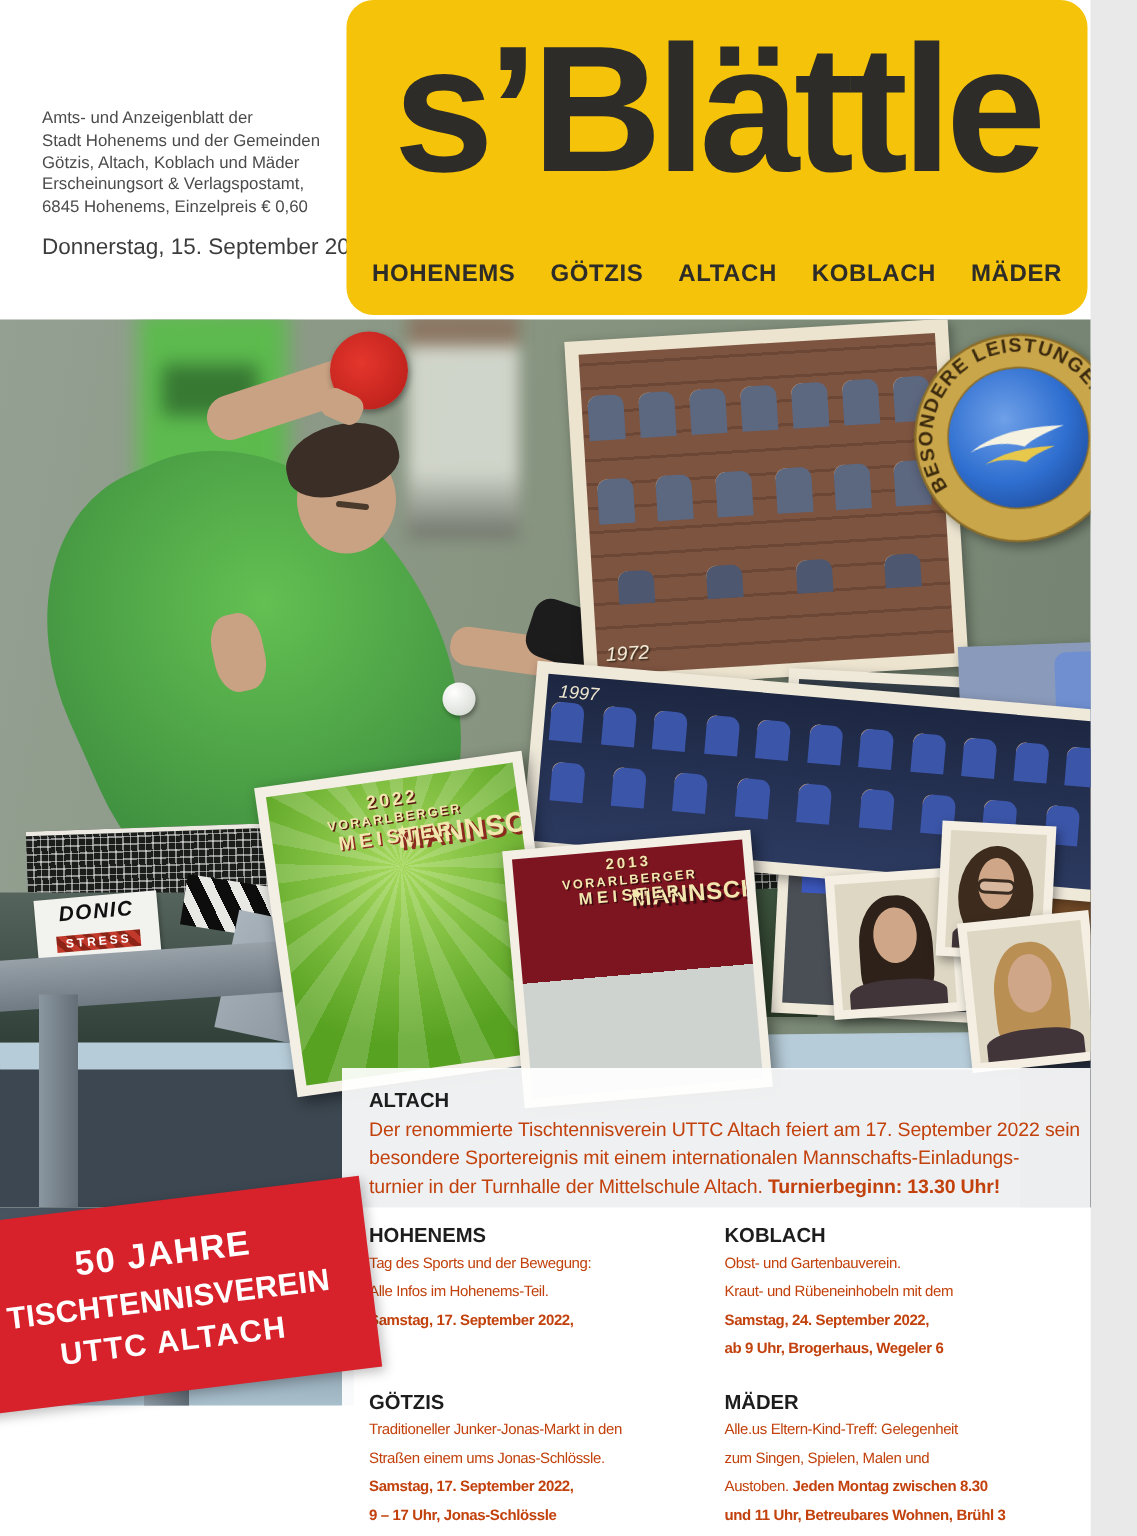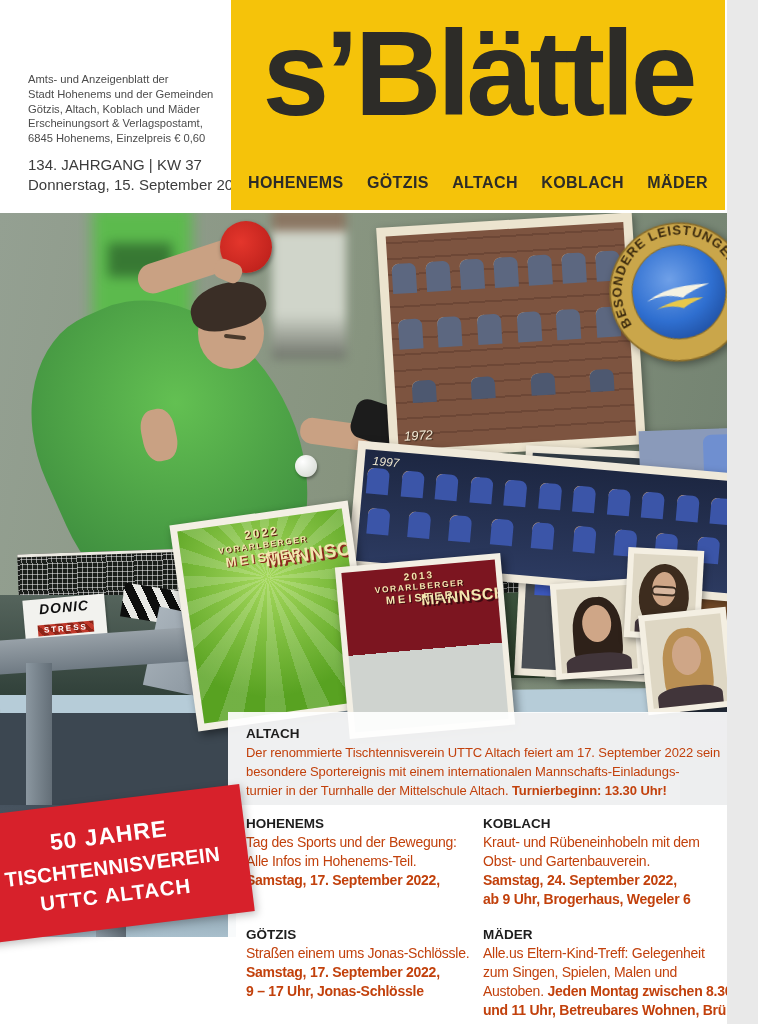--- a/index.html
+++ b/index.html
@@ -3,21 +3,21 @@
 <meta charset="utf-8">
 <style>
   html,body{margin:0;padding:0;background:#e9e9e9;}
   .page{position:relative;width:727px;height:1024px;background:#ffffff;overflow:hidden;
         font-family:"Liberation Sans",sans-serif;color:#2f2f2f;}
   .b{font-weight:700;}
   
   .pub-info{position:absolute;left:28px;top:72px;width:200px;font-size:11.2px;line-height:14.8px;color:#4b4b4b;}
   .issue-info{position:absolute;left:28px;top:155px;font-size:15px;line-height:19.5px;color:#3c3c3c;}
   .masthead{position:absolute;left:231px;top:0;width:494px;height:210px;background:#f5c30a;z-index:20;
-            display:flex;flex-direction:column;}
+            display:flex;flex-direction:column;border-radius:18px;}
   .logo{flex:1;text-align:center;font-size:120px;font-weight:700;letter-spacing:-4px;color:#2d2c28;
         line-height:1.12;padding-top:6px;}
   .towns{display:flex;justify-content:space-between;padding:0 17px 18px 17px;
          font-size:16px;font-weight:700;letter-spacing:.4px;color:#2d2c28;}
   
   .collage{position:absolute;left:0;top:213px;width:758px;height:592px;overflow:hidden;z-index:10;
            background:linear-gradient(100deg,#94a092 0%,#87947f 45%,#70806f 100%);}
   .collage *{position:absolute;}
   .blur-green-1{left:92px;top:-6px;width:100px;height:130px;background:#54c043;filter:blur(7px);opacity:.85;}
   .blur-green-1b{left:108px;top:30px;width:64px;height:34px;background:#1f4d22;filter:blur(6px);opacity:.6;}
@@ -145,37 +145,36 @@
   .banner .l2{font-size:20.5px;letter-spacing:.2px;}
   .banner .l3{font-size:20.5px;letter-spacing:1px;margin-top:4px;}
   
   .content-panel{position:absolute;left:228px;top:712px;width:516px;z-index:30;
                  background:rgba(255,255,255,.92);padding:14px 0 16px 18px;box-sizing:border-box;}
   .sec-head{font-size:13.5px;font-weight:700;color:#1d1d1d;margin-bottom:2px;}
   .sec-body{font-size:13px;line-height:19px;color:#c2410c;letter-spacing:-.1px;}
   .altach{width:502px;margin-bottom:16px;}
   .cols{display:grid;grid-template-columns:237px 1fr;column-gap:0;}
   .col-block{margin-bottom:18px;}
-  .cols .sec-body{font-size:14px;line-height:19px;letter-spacing:-.25px;}
+  .cols .sec-body{font-size:10px;line-height:19px;letter-spacing:-.25px;}
   .tline{white-space:nowrap;}
 </style>
 </head>
 <body>
 
 <div class="page">
 
   <div class="pub-info">
       <div class="tline"><span>Amts- und Anzeigenblatt der</span></div>
       <div class="tline"><span>Stadt Hohenems und der Gemeinden</span></div>
       <div class="tline"><span>Götzis, Altach, Koblach und Mäder</span></div>
       <div class="tline"><span>Erscheinungsort &amp; Verlagspostamt,</span></div>
       <div class="tline"><span>6845 Hohenems, Einzelpreis € 0,60</span></div>
     </div>
   <div class="issue-info">
-    <div>134. JAHRGANG | KW 37</div>
     <div>Donnerstag, 15. September 2022</div>
   </div>
 
   <div class="masthead">
     <div class="logo">s’Blättle</div>
     <div class="towns">
       <span>HOHENEMS</span>
       <span>GÖTZIS</span>
       <span>ALTACH</span>
       <span>KOBLACH</span>
@@ -582,29 +581,30 @@
         <div class="sec-head">HOHENEMS</div>
         <div class="sec-body">
             <div class="tline"><span>Tag des Sports und der Bewegung:</span></div>
             <div class="tline"><span>Alle Infos im Hohenems-Teil.</span></div>
             <div class="tline"><span class="b">Samstag, 17. September 2022,</span></div>
           </div>
       </div>
       <div class="col-block">
         <div class="sec-head">KOBLACH</div>
         <div class="sec-body">
+            <div class="tline"><span>Obst- und Gartenbauverein.</span></div>
             <div class="tline"><span>Kraut- und Rübeneinhobeln mit dem</span></div>
-            <div class="tline"><span>Obst- und Gartenbauverein.</span></div>
             <div class="tline"><span class="b">Samstag, 24. September 2022,</span></div>
             <div class="tline"><span class="b">ab 9 Uhr, Brogerhaus, Wegeler 6</span></div>
           </div>
       </div>
       <div class="col-block">
         <div class="sec-head">GÖTZIS</div>
         <div class="sec-body">
+            <div class="tline"><span>Traditioneller Junker-Jonas-Markt in den</span></div>
             <div class="tline"><span>Straßen einem ums Jonas-Schlössle.</span></div>
             <div class="tline"><span class="b">Samstag, 17. September 2022,</span></div>
             <div class="tline"><span class="b">9 – 17 Uhr, Jonas-Schlössle</span></div>
           </div>
       </div>
       <div class="col-block">
         <div class="sec-head">MÄDER</div>
         <div class="sec-body">
             <div class="tline"><span>Alle.us Eltern-Kind-Treff: Gelegenheit</span></div>
             <div class="tline"><span>zum Singen, Spielen, Malen und</span></div>

